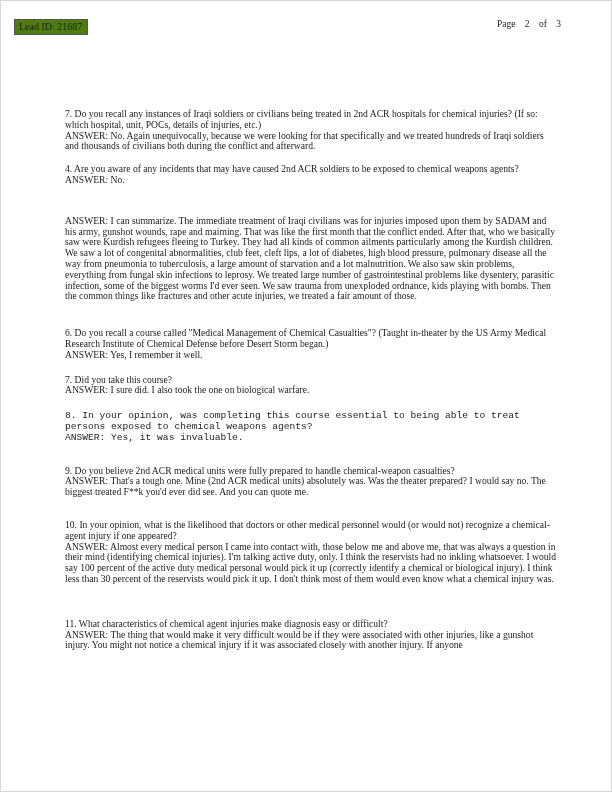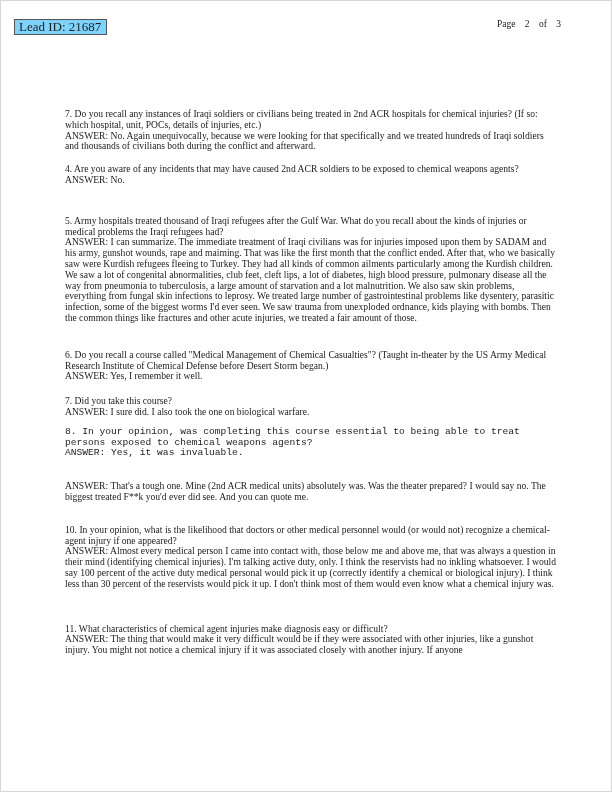--- a/index.html
+++ b/index.html
@@ -24,24 +24,24 @@
     left: 13px;
     right: 50px;
     display: flex;
     justify-content: space-between;
     align-items: flex-start;
     font-size: 9.5px;
   }
   .lead-id-box {
     border: 1px solid #555555;
     padding: 2px 5px 2px 4px;
-    font-size: 13px;
+    font-size: 10px;
     line-height: 10px;
     color: #222222;
-    background: #7dd3fc;
+    background: #4d7c0f;
   }
   .page-num {
     font-size: 9.5px;
     word-spacing: 7px;
     color: #222222;
   }
   .doc-body {
     position: absolute;
     top: 108px;
     left: 64px;
@@ -50,21 +50,21 @@
     line-height: 10.8px;
     color: #1b1b1b;
     text-align: left;
   }
   .qa-item { margin: 0 0 12px 0; }
   .qa-item p { margin: 0; padding: 0; }
   
   .doc-body .qa-item:nth-child(2) { margin-bottom: 30px; }
   .doc-body .qa-item:nth-child(3) { margin-bottom: 26px; }
   .doc-body .qa-item:nth-child(4) { margin-bottom: 14px; }
-  .doc-body .qa-item:nth-child(5) { margin-bottom: 9px; }
+  .doc-body .qa-item:nth-child(5) { margin-bottom: 15px; }
   .doc-body .qa-item:nth-child(6) { margin-bottom: 22px; font-family: Liberation Mono, monospace; }
   .doc-body .qa-item:nth-child(7) { margin-bottom: 22px; }
   .doc-body .qa-item:nth-child(8) { margin-bottom: 34px; }
   .doc-body .qa-item:last-child { margin-bottom: 0; }
 </style>
 </head>
 <body>
 
 <div class="page">
 
@@ -80,40 +80,40 @@
     <p class="question">7. Do you recall any instances of Iraqi soldiers or civilians being treated in 2nd ACR hospitals for chemical injuries?  (If so: which hospital, unit, POCs, details of injuries, etc.)</p>
     <p class="answer">ANSWER: No. Again unequivocally, because we were looking for that specifically and we treated hundreds of Iraqi soldiers and thousands of civilians both during the conflict and afterward.</p>
   </div>
 
   <div class="qa-item">
     <p class="question">4. Are you aware of any incidents that may have caused 2nd ACR soldiers to be exposed to chemical weapons agents?</p>
     <p class="answer">ANSWER: No.</p>
   </div>
 
   <div class="qa-item">
-    <p class="question">5. Army hospitals treated thousand of Iraqi refugees after the Gulf War.  What do you recall about the kinds of injuries or medical problems the Iraqi refugees had?</p>
     <p class="answer">ANSWER: I can summarize.  The immediate treatment of Iraqi civilians was for injuries imposed upon them by SADAM and his army, gunshot wounds, rape and maiming.  That was like the first month that the conflict ended. After that, who we basically saw were Kurdish refugees fleeing to Turkey. They had all kinds of common ailments particularly among the Kurdish children.  We saw a lot of congenital abnormalities, club feet, cleft lips, a lot of diabetes, high blood pressure, pulmonary disease all the way from pneumonia to tuberculosis, a large amount of starvation and a lot malnutrition.  We also saw skin problems, everything from fungal skin infections to leprosy. We treated large number of gastrointestinal problems like dysentery, parasitic infection, some of the biggest worms I'd ever seen.  We saw trauma from unexploded ordnance, kids playing with bombs.  Then the common things like fractures and other acute injuries, we treated a fair amount of those.</p>
   </div>
 
   <div class="qa-item">
     <p class="question">6. Do you recall a course called "Medical Management of Chemical Casualties"?  (Taught in-theater by the US Army Medical Research Institute of Chemical Defense before Desert Storm began.)</p>
     <p class="answer">ANSWER: Yes, I remember it well.</p>
   </div>
 
   <div class="qa-item">
     <p class="question">7. Did you take this course?</p>
     <p class="answer">ANSWER: I sure did. I also took the one on biological warfare.</p>
   </div>
 
   <div class="qa-item">
     <p class="question">8. In your opinion, was completing this course essential to being able to treat persons exposed to chemical weapons agents?</p>
     <p class="answer">ANSWER: Yes, it was invaluable.</p>
   </div>
 
   <div class="qa-item">
+    <p class="question">9. Do you believe 2nd ACR medical units were fully prepared to handle chemical-weapon casualties?</p>
     <p class="answer">ANSWER: That's a tough one. Mine (2nd ACR medical units) absolutely was.  Was the theater prepared? I would say no. The biggest treated F**k you'd ever did see. And you can quote me.</p>
   </div>
 
   <div class="qa-item">
     <p class="question">10. In your opinion, what is the likelihood that doctors or other medical personnel would (or would not) recognize a chemical-agent injury if one appeared?</p>
     <p class="answer">ANSWER: Almost every medical person I came into contact with, those below me and above me, that was always a question in their mind (identifying chemical injuries).  I'm talking active duty, only. I think the reservists had no inkling whatsoever.  I would say 100 percent of the active duty medical personal would pick it up (correctly identify a chemical or biological injury). I think less than 30 percent of the reservists would pick it up. I don't think most of them would even know what a chemical injury was.</p>
   </div>
 
   <div class="qa-item">
     <p class="question">11. What characteristics of chemical agent injuries make diagnosis easy or difficult?</p>

